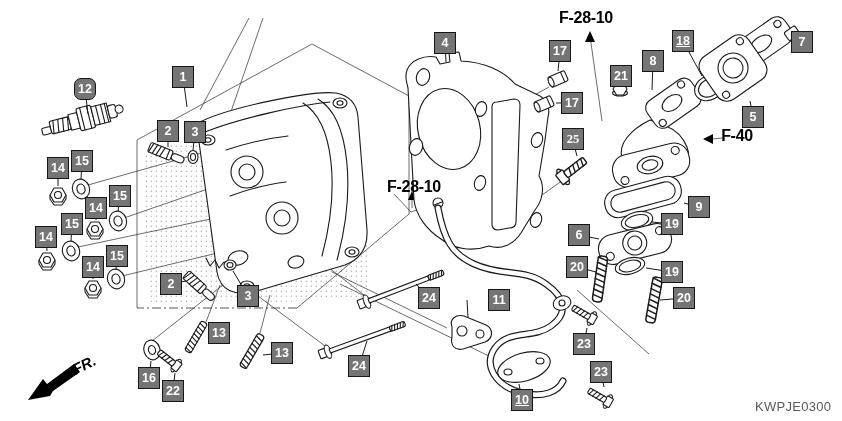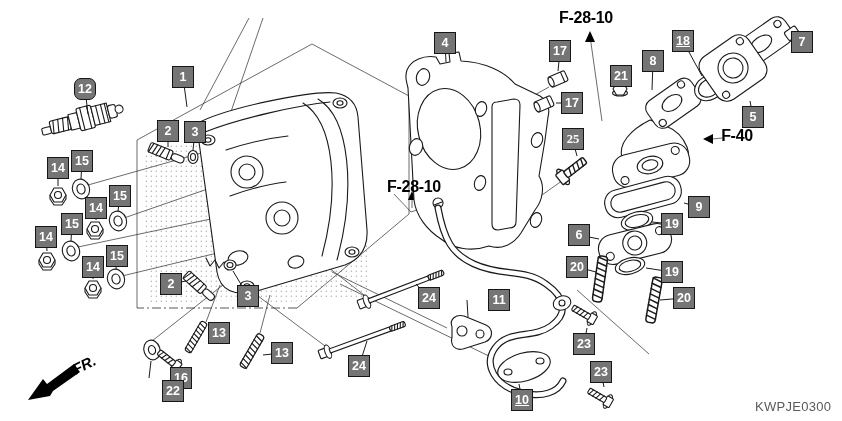--- a/index.html
+++ b/index.html
@@ -367,21 +367,21 @@
       <div class="callout" style="left: 96px; top: 208px;">14</div>
       <div class="callout" style="left: 120px; top: 196px;">15</div>
       <div class="callout" style="left: 46px; top: 237px;">14</div>
       <div class="callout" style="left: 72px; top: 224px;">15</div>
       <div class="callout" style="left: 93px; top: 267px;">14</div>
       <div class="callout" style="left: 117px; top: 256px;">15</div>
       <div class="callout" style="left: 171px; top: 284px;">2</div>
       <div class="callout" style="left: 248px; top: 296px;">3</div>
       <div class="callout" style="left: 219px; top: 333px;">13</div>
       <div class="callout" style="left: 282px; top: 353px;">13</div>
-      <div class="callout" style="left: 149px; top: 378px; margin-left: 32px;">16</div>
+      <div class="callout" style="left: 149px; top: 378px;">16</div>
       <div class="callout" style="left: 173px; top: 391px;">22</div>
       <div class="callout" style="left: 445px; top: 43px;">4</div>
       <div class="callout" style="left: 560px; top: 51px;">17</div>
       <div class="callout" style="left: 572px; top: 103px;">17</div>
       <div class="callout" style="left: 621px; top: 76px;">21</div>
       <div class="callout" style="left: 683px; top: 41px; text-decoration: underline;">18</div>
       <div class="callout" style="left: 653px; top: 61px;">8</div>
       <div class="callout" style="left: 802px; top: 42px;">7</div>
       <div class="callout" style="left: 753px; top: 117px;">5</div>
       <div class="callout" style="left: 573px; top: 139px; font-family: Liberation Serif, serif;">25</div>

